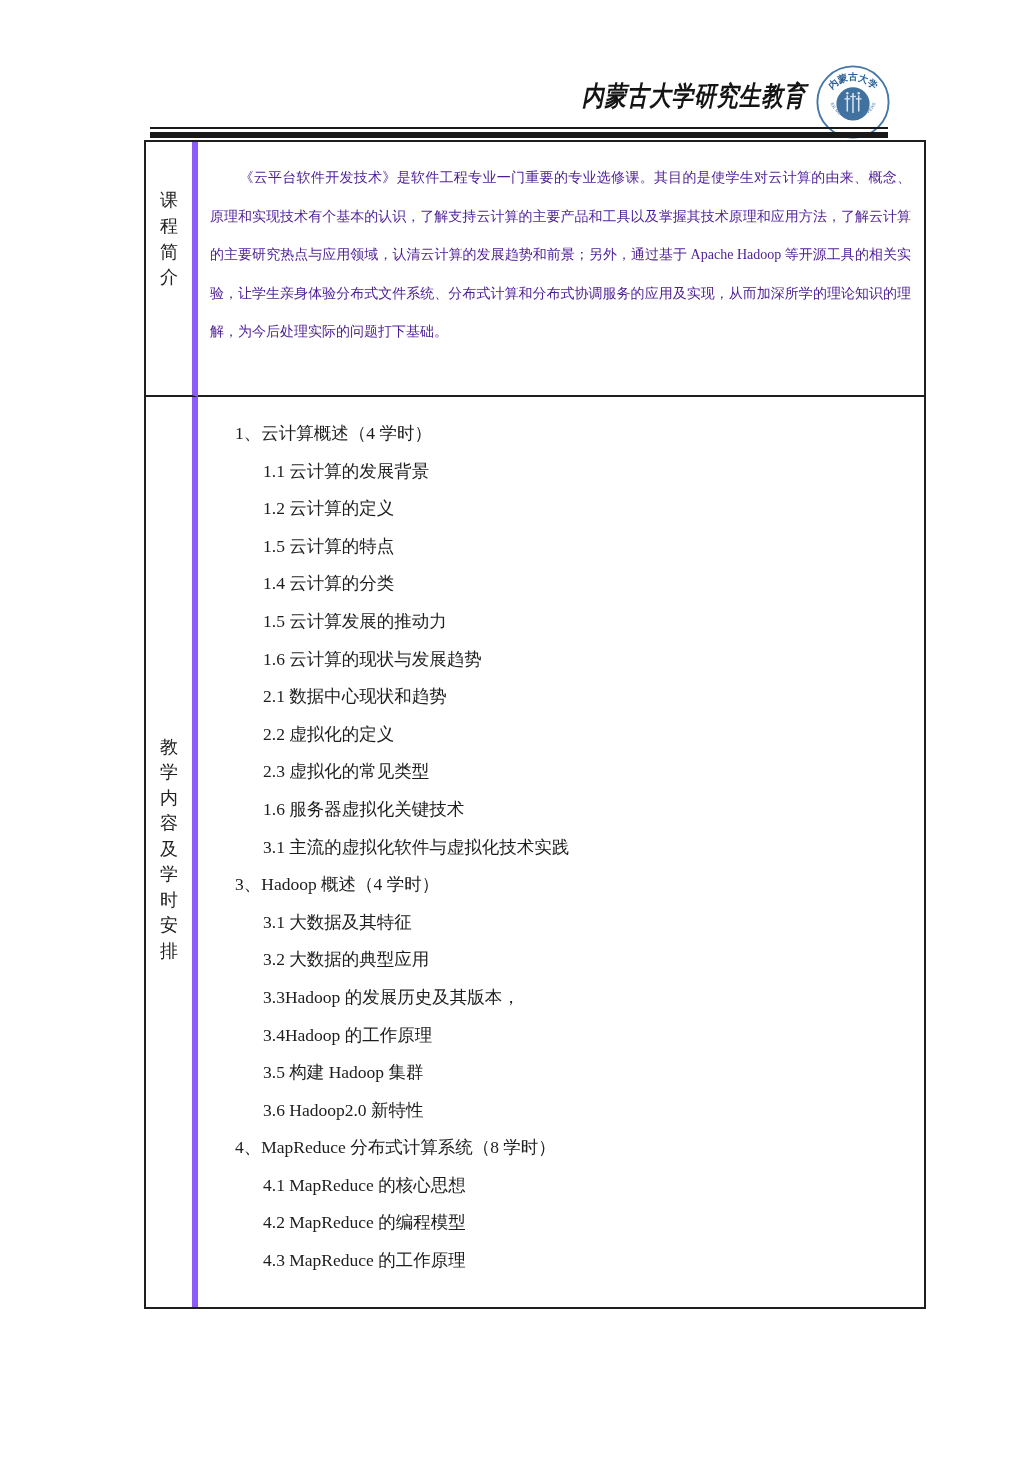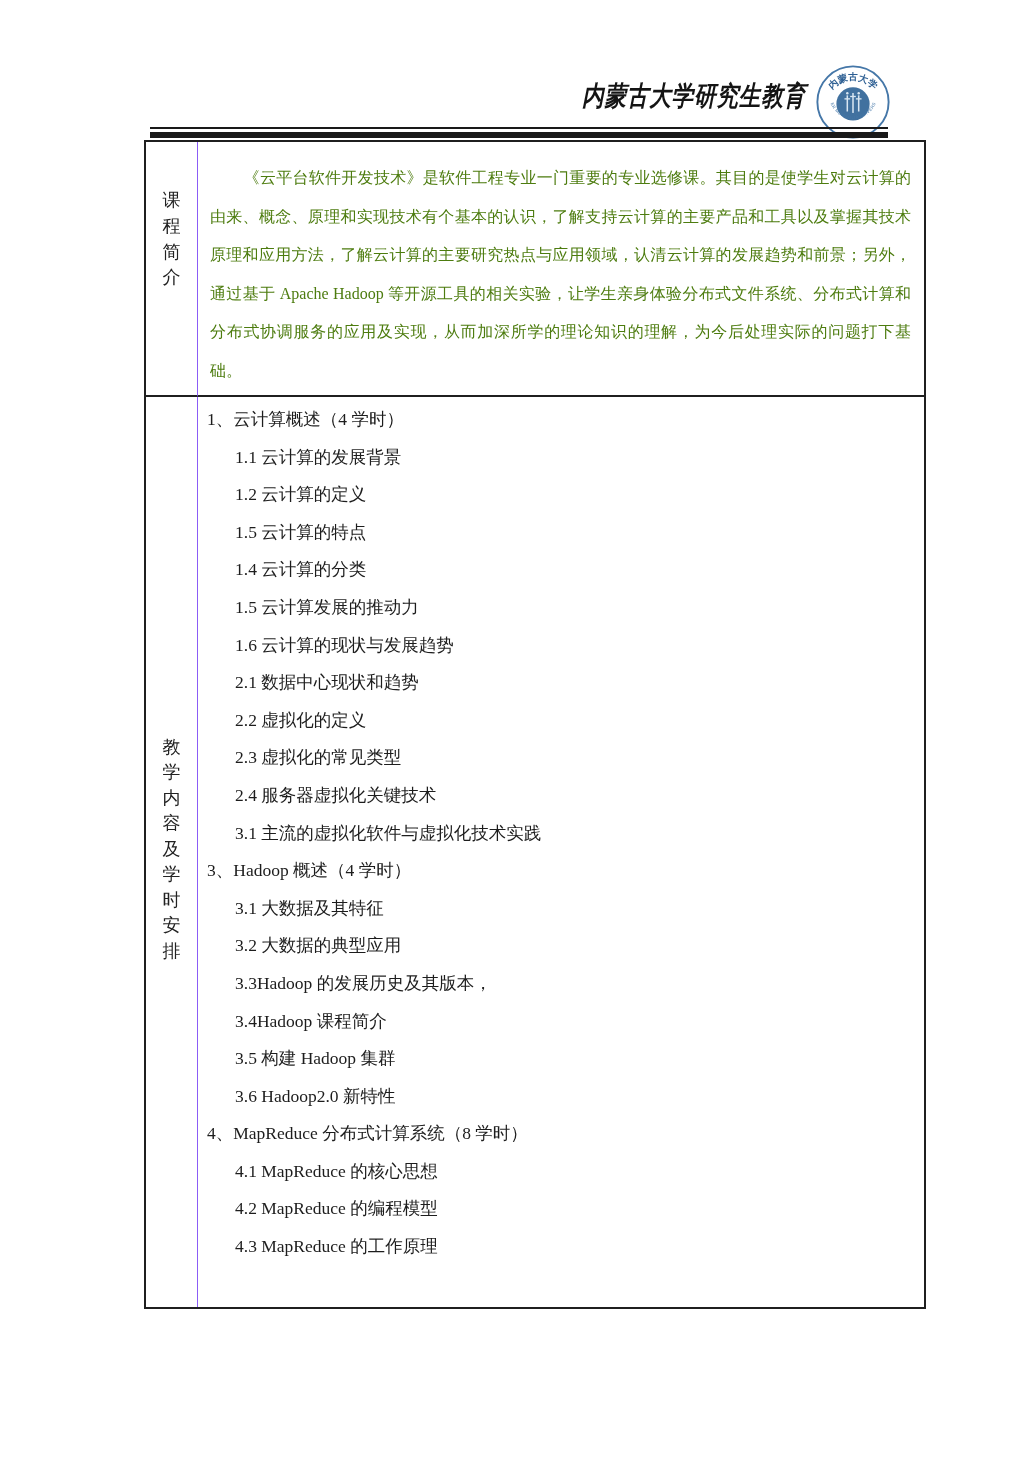--- a/index.html
+++ b/index.html
@@ -43,47 +43,47 @@
     position: absolute;
     top: 140px; left: 144px;
     width: 782px;
     border: 2px solid #1f1f1f;
     display: grid;
     grid-template-columns: 52px 1fr;
     grid-template-rows: 255px 910px;
     background: #ffffff;
   }
   .label-cell {
-    border-right: 1px solid #8b5cf6;
+    border-right: 6px solid #8b5cf6;
     display: flex;
     align-items: center;
     justify-content: center;
   }
   .row1 { border-bottom: 2px solid #1f1f1f; }
   .vtext {
     width: 1.1em;
     font-size: 18px;
     line-height: 1.42;
     text-align: center;
     word-break: break-all;
     color: #222222;
   }
   .up-a { padding-bottom: 58px; }
   .up-b { padding-bottom: 5px; }
 
   .para-cell { padding: 17px 13px 0 12px; }
   .para {
-    font-size: 16px;
+    font-size: 14px;
     line-height: 38.6px;
     text-align: justify;
     text-indent: 2.1em;
-    color: #4d7c0f;
+    color: #4c1d95;
   }
 
-  .list-cell { padding-top: 4px; }
+  .list-cell { padding-top: 18px; margin-left: 28px; }
   .item {
     font-size: 17.5px;
     line-height: 37.6px;
     white-space: nowrap;
     color: #1d1d1d;
   }
   .lv1 { padding-left: 9px; }
   .lv2 { padding-left: 37px; }
 </style>
 </head>
@@ -136,27 +136,27 @@
       <div class="item lv1">1、云计算概述（4 学时）</div>
       <div class="item lv2">1.1 云计算的发展背景</div>
       <div class="item lv2">1.2 云计算的定义</div>
       <div class="item lv2">1.5 云计算的特点</div>
       <div class="item lv2">1.4 云计算的分类</div>
       <div class="item lv2">1.5 云计算发展的推动力</div>
       <div class="item lv2">1.6 云计算的现状与发展趋势</div>
       <div class="item lv2">2.1 数据中心现状和趋势</div>
       <div class="item lv2">2.2 虚拟化的定义</div>
       <div class="item lv2">2.3 虚拟化的常见类型</div>
-      <div class="item lv2">2.4 服务器虚拟化关键技术</div>
+      <div class="item lv2">1.6 服务器虚拟化关键技术</div>
       <div class="item lv2">3.1 主流的虚拟化软件与虚拟化技术实践</div>
       <div class="item lv1">3、Hadoop 概述（4 学时）</div>
       <div class="item lv2">3.1 大数据及其特征</div>
       <div class="item lv2">3.2 大数据的典型应用</div>
       <div class="item lv2">3.3Hadoop 的发展历史及其版本，</div>
-      <div class="item lv2">3.4Hadoop 课程简介</div>
+      <div class="item lv2">3.4Hadoop 的工作原理</div>
       <div class="item lv2">3.5 构建 Hadoop 集群</div>
       <div class="item lv2">3.6 Hadoop2.0 新特性</div>
       <div class="item lv1">4、MapReduce 分布式计算系统（8 学时）</div>
       <div class="item lv2">4.1 MapReduce 的核心思想</div>
       <div class="item lv2">4.2 MapReduce 的编程模型</div>
       <div class="item lv2">4.3 MapReduce 的工作原理</div>
     </div>
 
   </div>
 </div>

